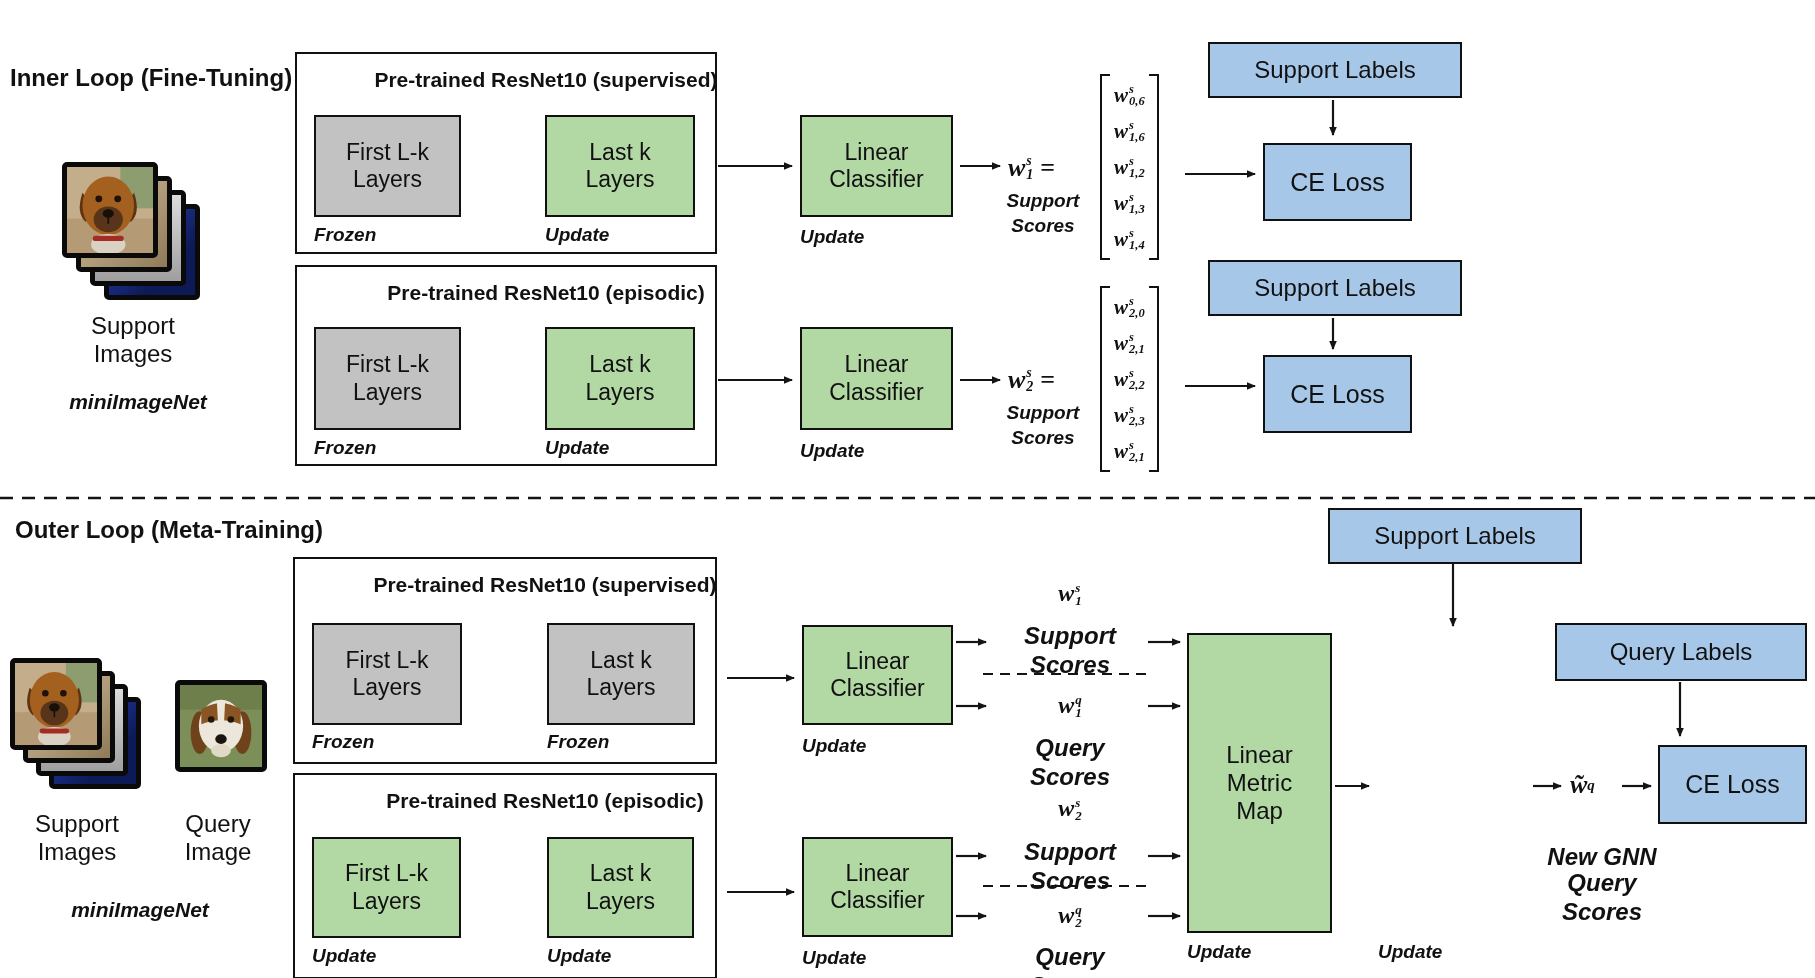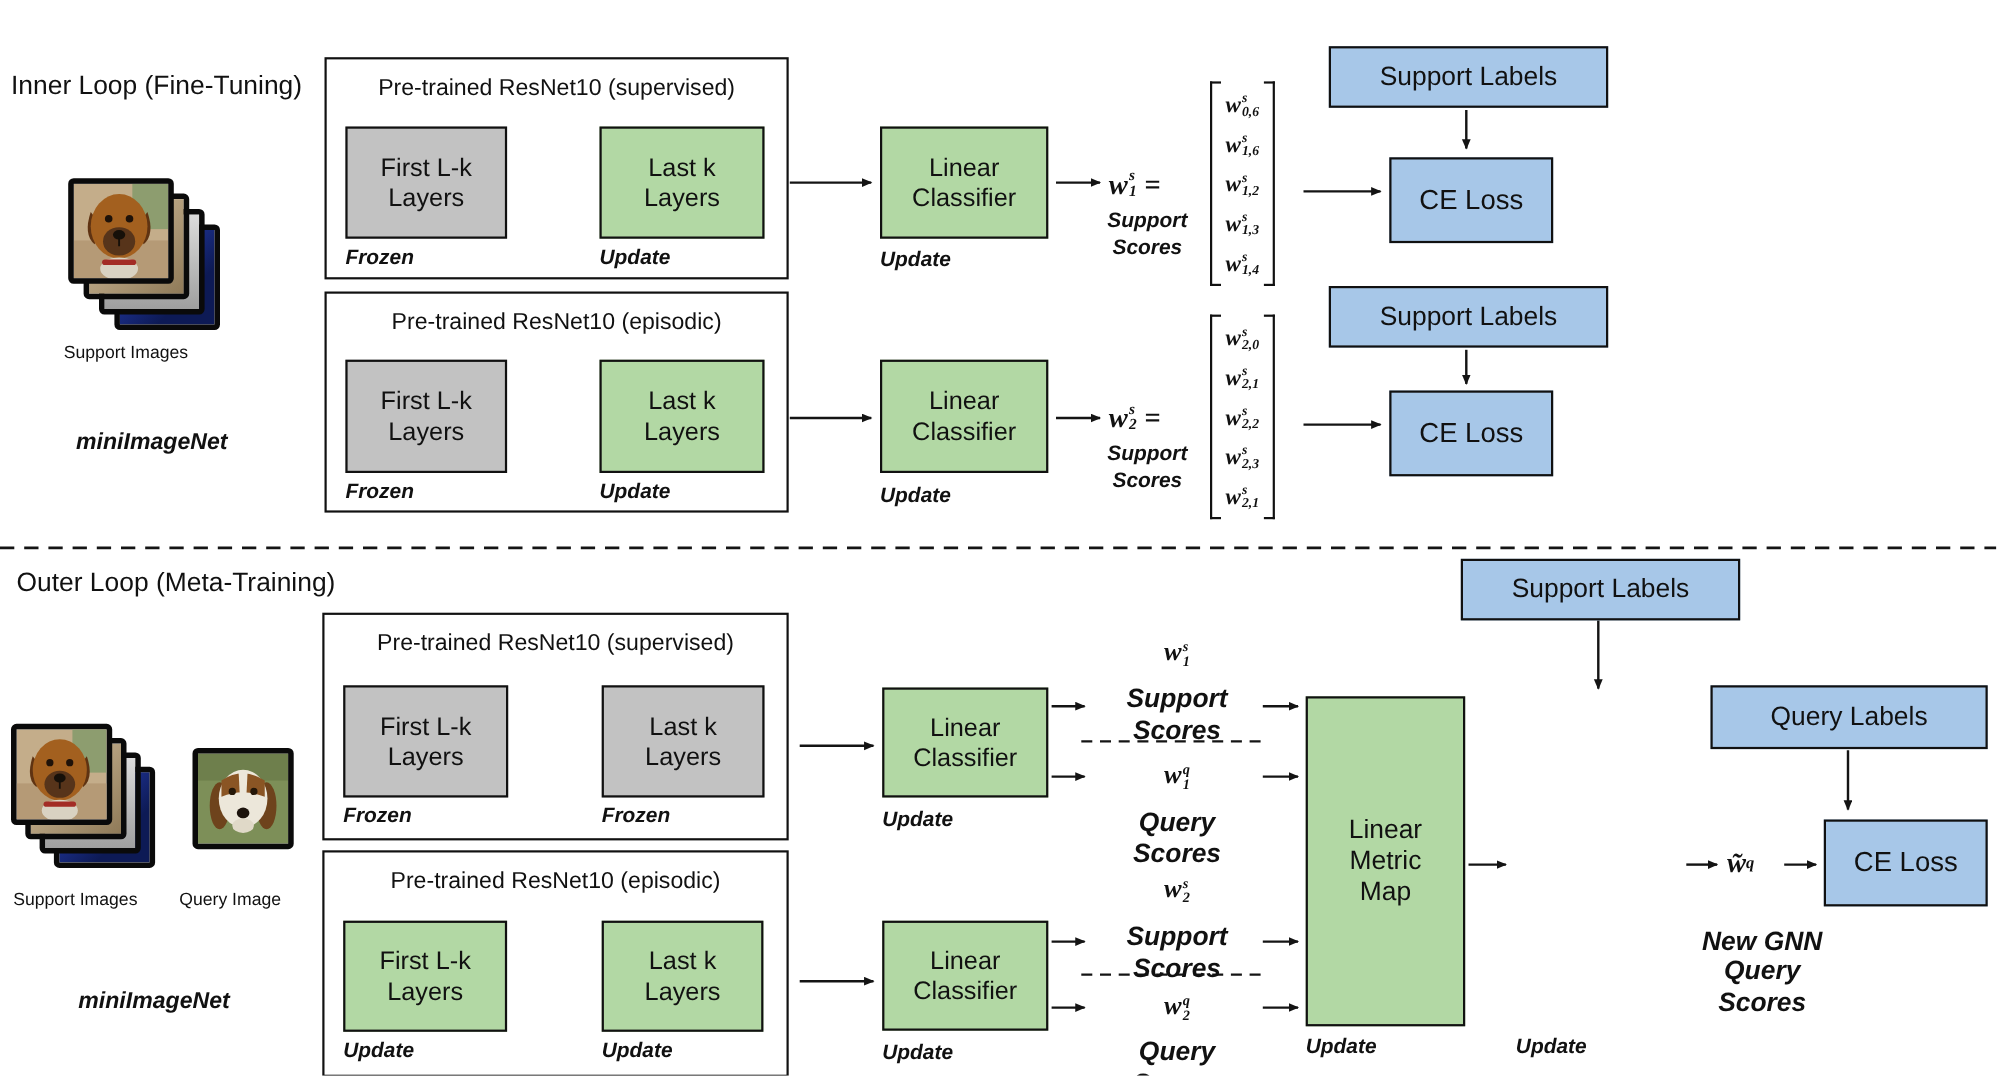--- a/index.html
+++ b/index.html
@@ -2,25 +2,25 @@
 <html style="--green: #b2d8a4; --gray: #c2c2c2; --blue: #a7c7e8;"><head>
 <meta charset="utf-8">
 <style>
   html,body{margin:0;padding:0;background:#ffffff;}
   #canvas{position:relative;width:1815px;height:978px;background:#fff;
           font-family:"Liberation Sans",sans-serif;color:#111;overflow:hidden;}
   #connectors{position:absolute;left:0;top:0;width:1815px;height:978px;pointer-events:none;}
 
   .title{position:absolute;left:10px;top:8px;font-size:27px;font-weight:bold;
          text-decoration:underline;text-decoration-thickness:2.5px;text-underline-offset:5px;}
-  .sect{position:absolute;font-size:24px;font-weight:normal;}
+  .sect{position:absolute;font-size:24px;font-weight:bold;}
 
   .group{position:absolute;border:2.5px solid #111;background:#fff;}
   .ghdr{position:absolute;left:0;top:14px;width:100%;text-align:center;
-        font-size:21px;font-weight:normal;}
+        font-size:21px;font-weight:bold;padding-left:40px;}
 
   .box{position:absolute;border:2px solid #111;display:flex;align-items:center;
        justify-content:center;text-align:center;font-size:23px;line-height:1.18;
        padding:0 14px;box-sizing:border-box;}
   .green{background:var(--green);}
   .gray{background:var(--gray);}
   .bluebox{position:absolute;border:2.5px solid #111;background:var(--blue);
        display:flex;align-items:center;justify-content:center;font-size:24px;}
   .narrowpad{padding:0 20px;}
 
@@ -46,21 +46,21 @@
   .vbr{width:8px;border:2.5px solid #111;border-left:none;}
   .vents{display:flex;flex-direction:column;justify-content:space-between;padding:3px 4px;}
   .vent{height:36px;display:flex;align-items:center;justify-content:center;}
   .vent .math{font-size:21px;}
 
   .card{position:absolute;border:5px solid #0a0a0a;border-radius:5px;overflow:hidden;background:#999;}
   .card svg{display:block;width:100%;height:100%;}
   .tan{background:linear-gradient(135deg,#c7b392 20%,#8f7a58);}
   .silver{background:linear-gradient(180deg,#dcdcdc,#9f9f9f);}
   .navy{background:linear-gradient(135deg,#2e49cc,#0d1a55 70%);}
-  .imlbl{position:absolute;font-size:16px;line-height:1.15;}
+  .imlbl{position:absolute;font-size:24px;text-align:center;line-height:1.15;}
   .ds{position:absolute;font-size:21px;font-style:italic;font-weight:600;text-align:center;}
 </style>
 </head>
 <body>
 
 <div id="canvas">
 
   <svg id="connectors">
     <defs>
       <marker id="ah" markerWidth="11" markerHeight="9" refX="8.5" refY="4" orient="auto" markerUnits="userSpaceOnUse">

